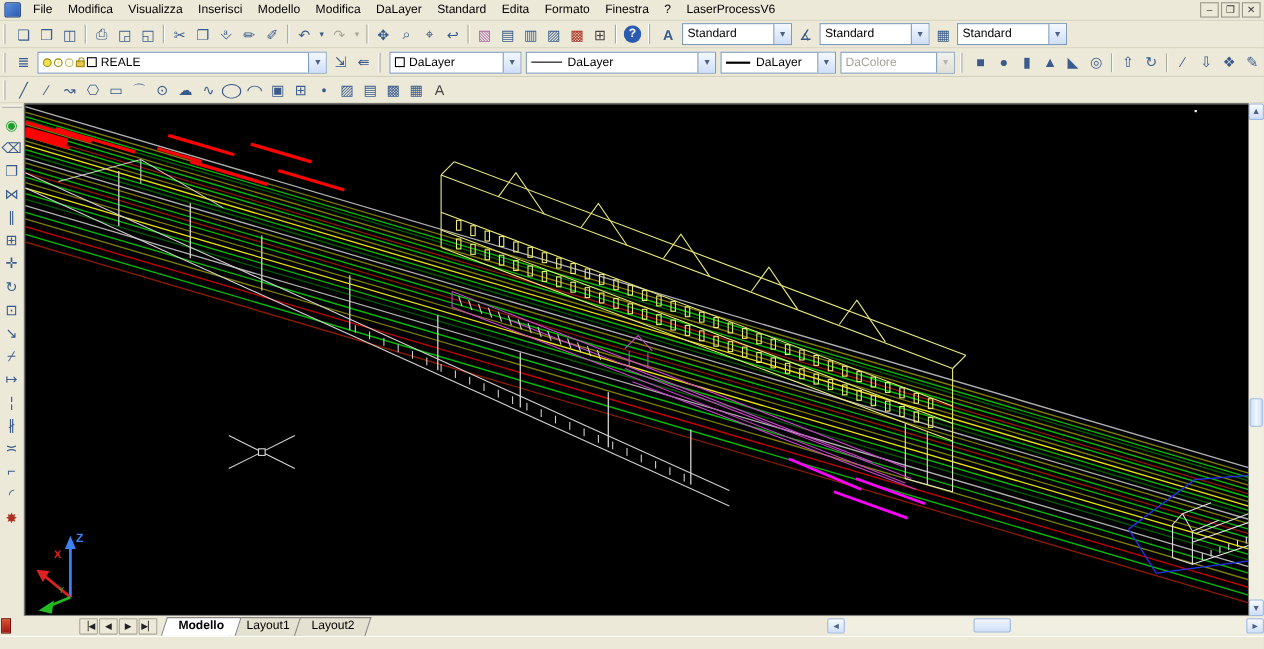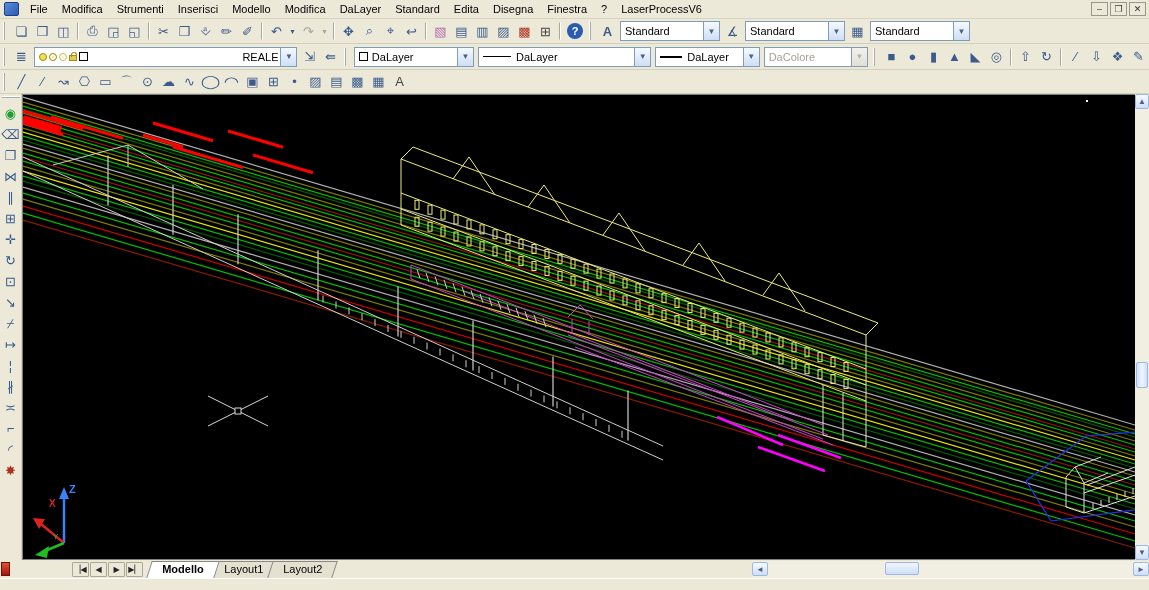--- a/index.html
+++ b/index.html
@@ -71,28 +71,28 @@
 </style>
 </head>
 <body>
 
 <div class="menubar">
   <div class="appicon"></div>
   <div class="menu-items">
 
   <span>File</span>
       <span>Modifica</span>
-      <span>Strumenti</span>
+      <span>Visualizza</span>
       <span>Inserisci</span>
       <span>Modello</span>
       <span>Modifica</span>
       <span>DaLayer</span>
       <span>Standard</span>
       <span>Edita</span>
-      <span>Disegna</span>
+      <span>Formato</span>
       <span>Finestra</span>
       <span>?</span>
       <span>LaserProcessV6</span>
     </div>
   <div class="winbtns">
     <div class="winbtn">–</div>
     <div class="winbtn">❐</div>
     <div class="winbtn">✕</div>
   </div>
 </div>
@@ -148,21 +148,21 @@
   <span class="tbi">▦</span>
   <div class="combo" style="width:100px;">
     <span class="val">Standard</span>
     <span class="ddb">▼</span>
   </div>
 </div>
 
 <div class="toolrow row3">
   <div class="grip"></div>
   <span class="tbi">≣</span>
-  <div class="combo" style="width:268px;text-align:right;">
+  <div class="combo" style="width:268px;">
     <span class="mini bulb"></span>
     <span class="mini donut"></span>
     <span class="mini donut" style="opacity:.6"></span>
     <span class="mini lockb"></span>
     <span class="chip"></span>
     <span class="val">REALE</span>
     <span class="ddb">▼</span>
   </div>
   <span class="tbi">⇲</span>
   <span class="tbi">⇚</span>

